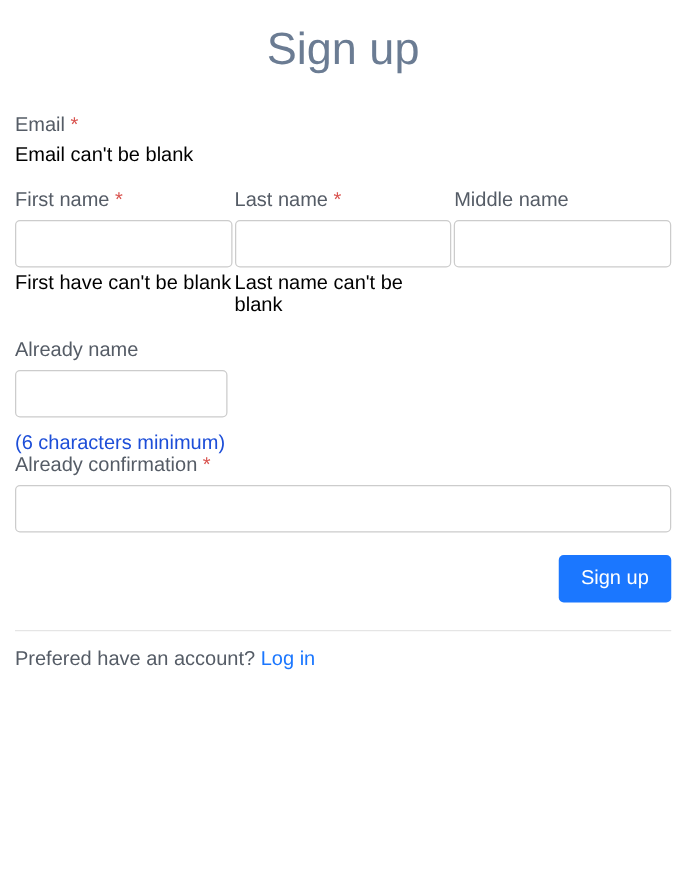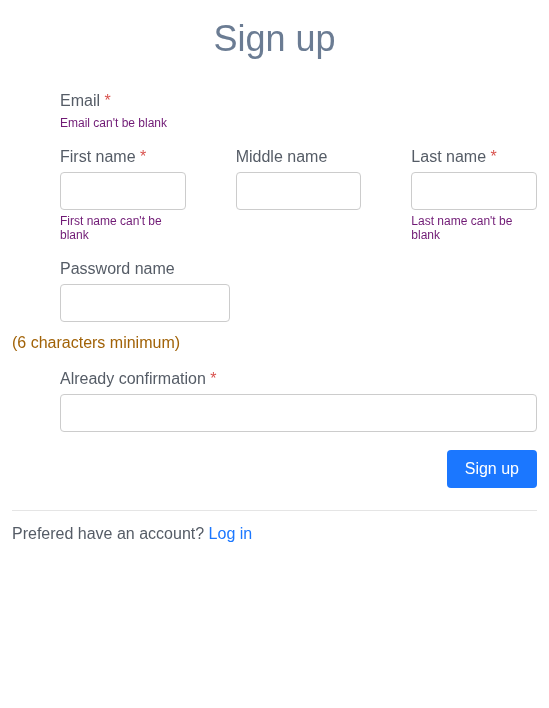--- a/index.html
+++ b/index.html
@@ -10,47 +10,47 @@
       padding: 10px 12px;
       color: #555;
     }
     h1 {
       text-align: center;
       font-size: 36px;
       font-weight: 500;
       color: #6b7c93;
       margin: 8px 0 32px;
     }
-    .form-group { margin-bottom: 18px; margin-left: 48px; }
+    .form-group { margin-bottom: 18px; }
     .label-row { margin-bottom: 6px; }
     label {
       font-size: 16px;
       color: #555c66;
     }
     .req { color: #d9534f; }
     input[type="text"],
     input[type="email"],
     input[type="password"] {
       width: 100%;
       height: 38px;
       padding: 6px 12px;
       font-size: 15px;
       color: #555;
       background: #fff;
       border: 1px solid #ccc;
       border-radius: 4px;
     }
     .error-msg {
-      color: #701a75;
-      font-size: 12px;
+      color: #000000;
+      font-size: 16px;
       margin-top: 4px;
     }
     .row3 { display: flex; gap: 2px; }
     .col { flex: 1; min-width: 0; }
-    .hint { color: #a16207; font-size: 16px; margin-top: -6px; margin-bottom: 18px; }
+    .hint { color: #1d4ed8; font-size: 16px; margin-top: -6px; }
     .actions { text-align: right; margin-top: 4px; }
     .btn {
       display: inline-block;
       background: #1b77ff;
       color: #fff;
       border: none;
       border-radius: 4px;
       padding: 10px 18px;
       font-size: 16px;
       cursor: pointer;
@@ -81,41 +81,41 @@
     <div class="error-msg">Email can't be blank</div>
   </div>
 
   <div class="row3">
     <div class="col form-group">
       <div class="label-row">
         <label>First name</label>
         <span class="req">*</span>
       </div>
       <input type="text" value="" style="">
-      <div class="error-msg">First name can't be blank</div>
-    </div>
-    <div class="col form-group">
-      <div class="label-row">
-        <label>Middle name</label>
-      </div>
-      <input type="text" value="" style="">
+      <div class="error-msg">First have can't be blank</div>
     </div>
     <div class="col form-group">
       <div class="label-row">
         <label>Last name</label>
         <span class="req">*</span>
       </div>
       <input type="text" value="" style="">
       <div class="error-msg">Last name can't be blank</div>
     </div>
+    <div class="col form-group">
+      <div class="label-row">
+        <label>Middle name</label>
+      </div>
+      <input type="text" value="" style="">
+    </div>
   </div>
 
   <div class="form-group">
     <div class="label-row">
-      <label>Password name</label>
+      <label>Already name</label>
     </div>
     <input type="text" style="width: 170px;" value="">
   </div>
 
   <div class="hint">(6 characters minimum)</div>
 
   <div class="form-group">
     <div class="label-row">
       <label>Already confirmation</label>
       <span class="req">*</span>

